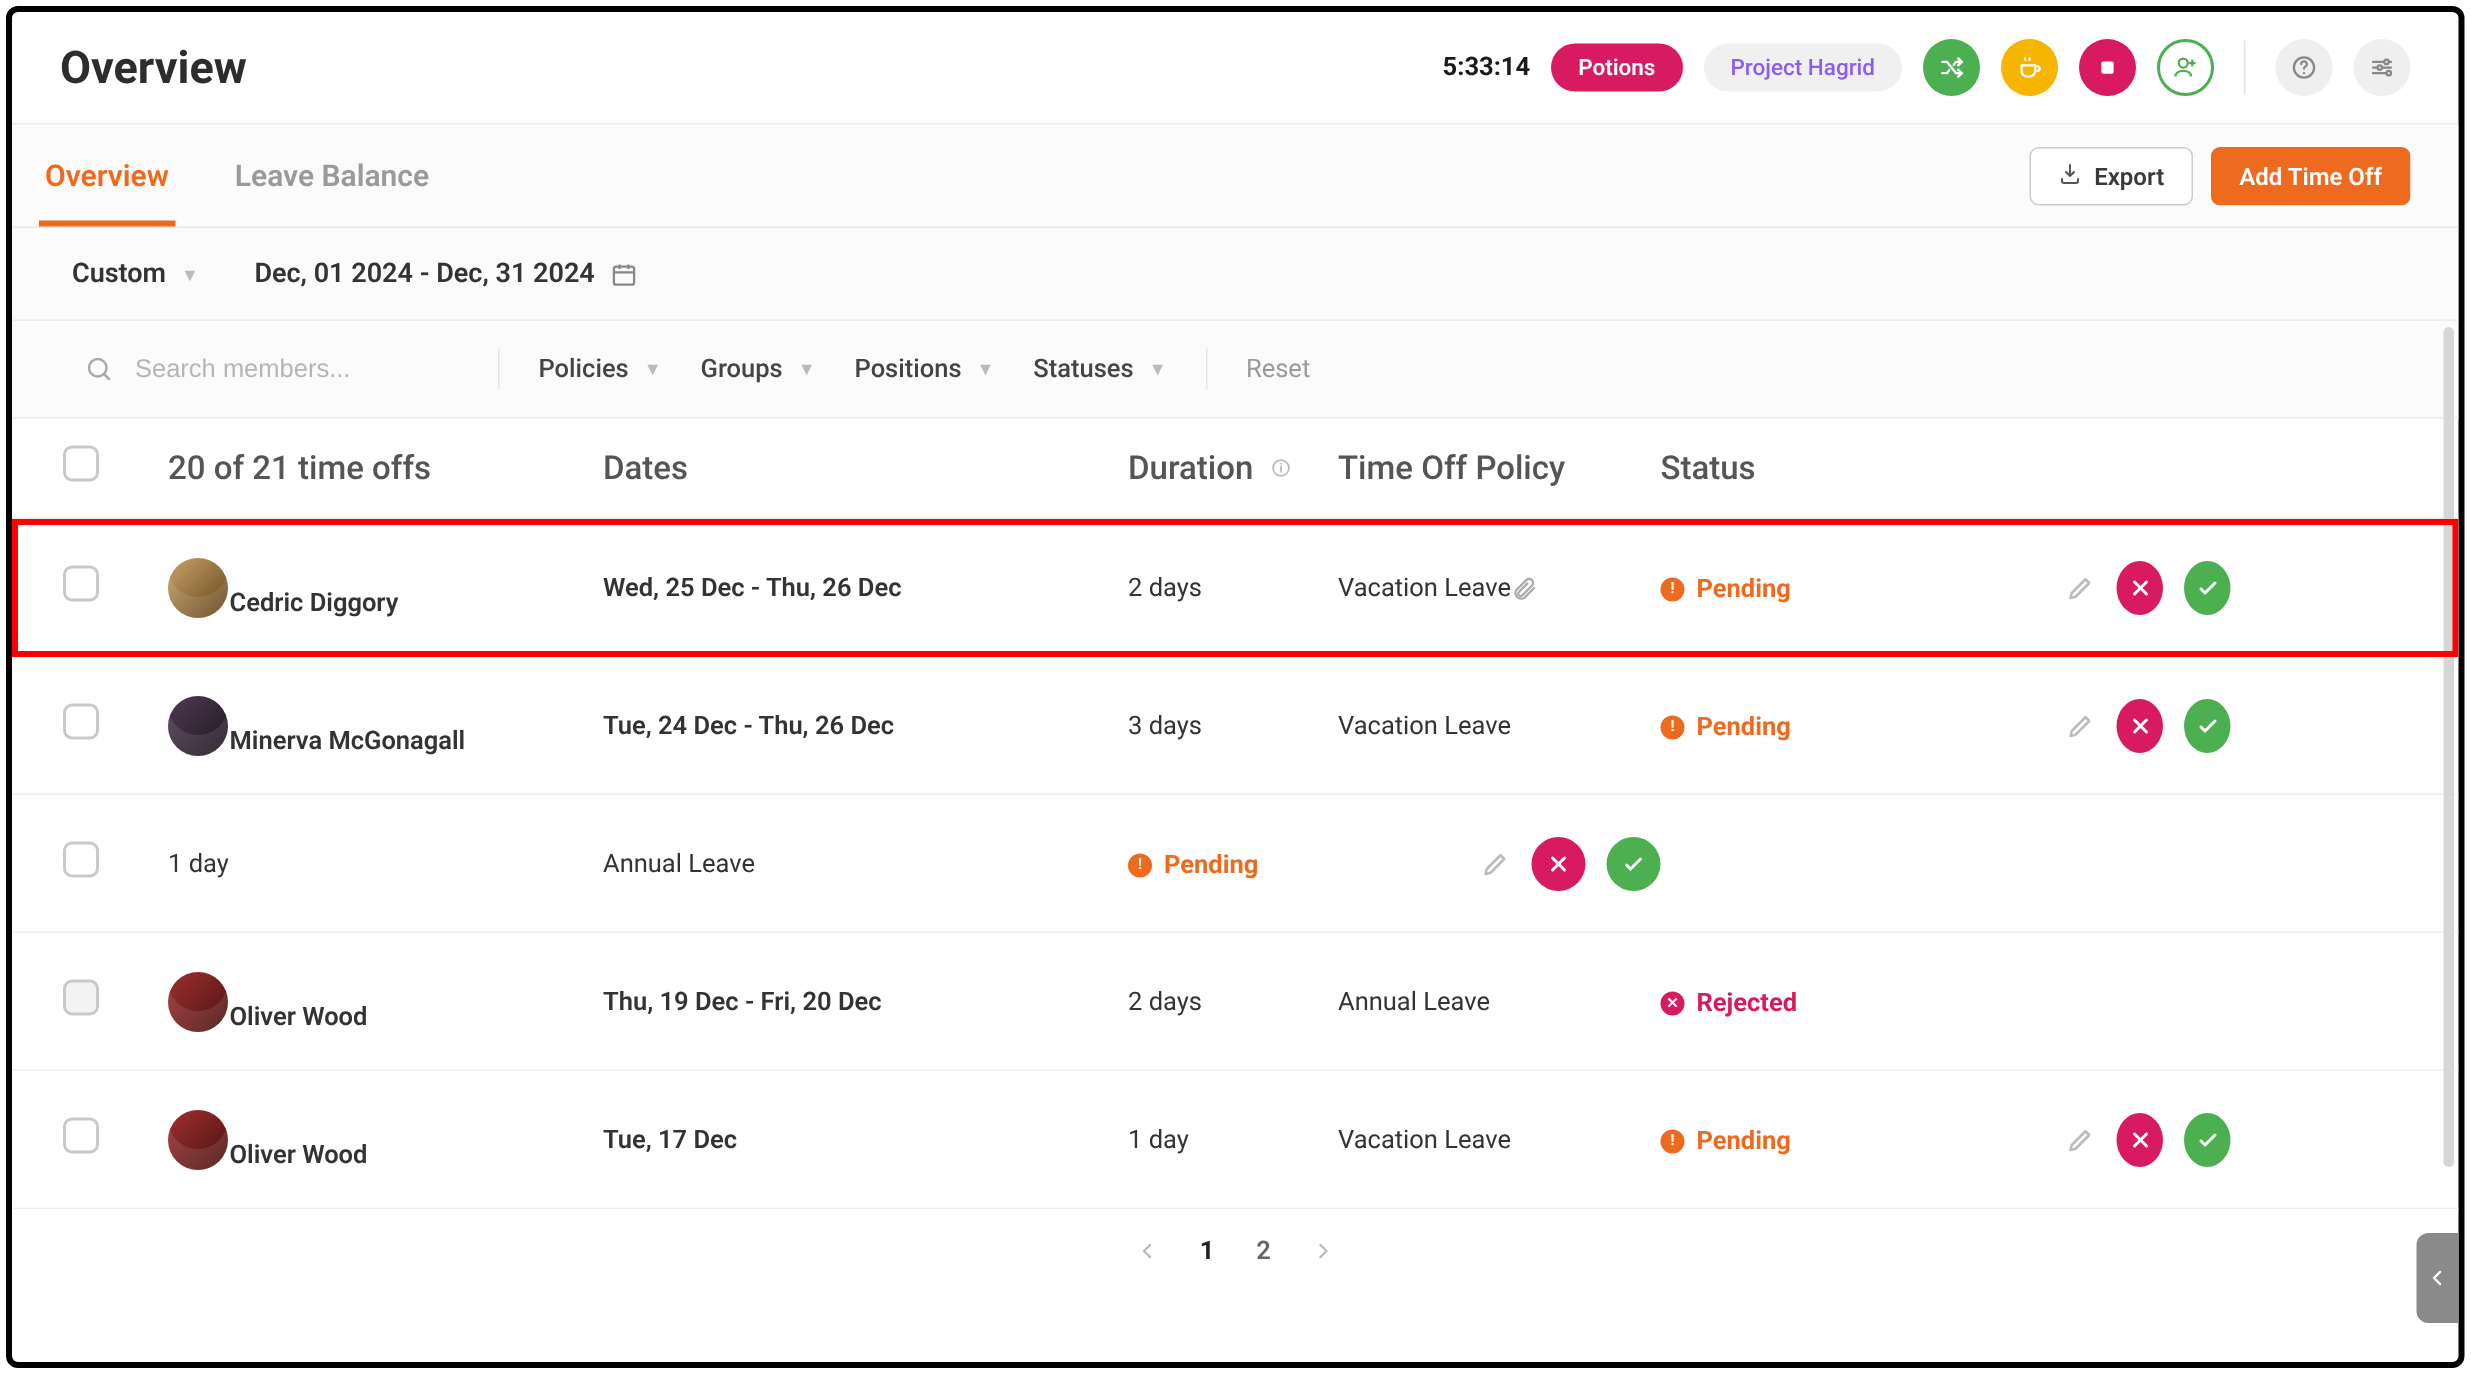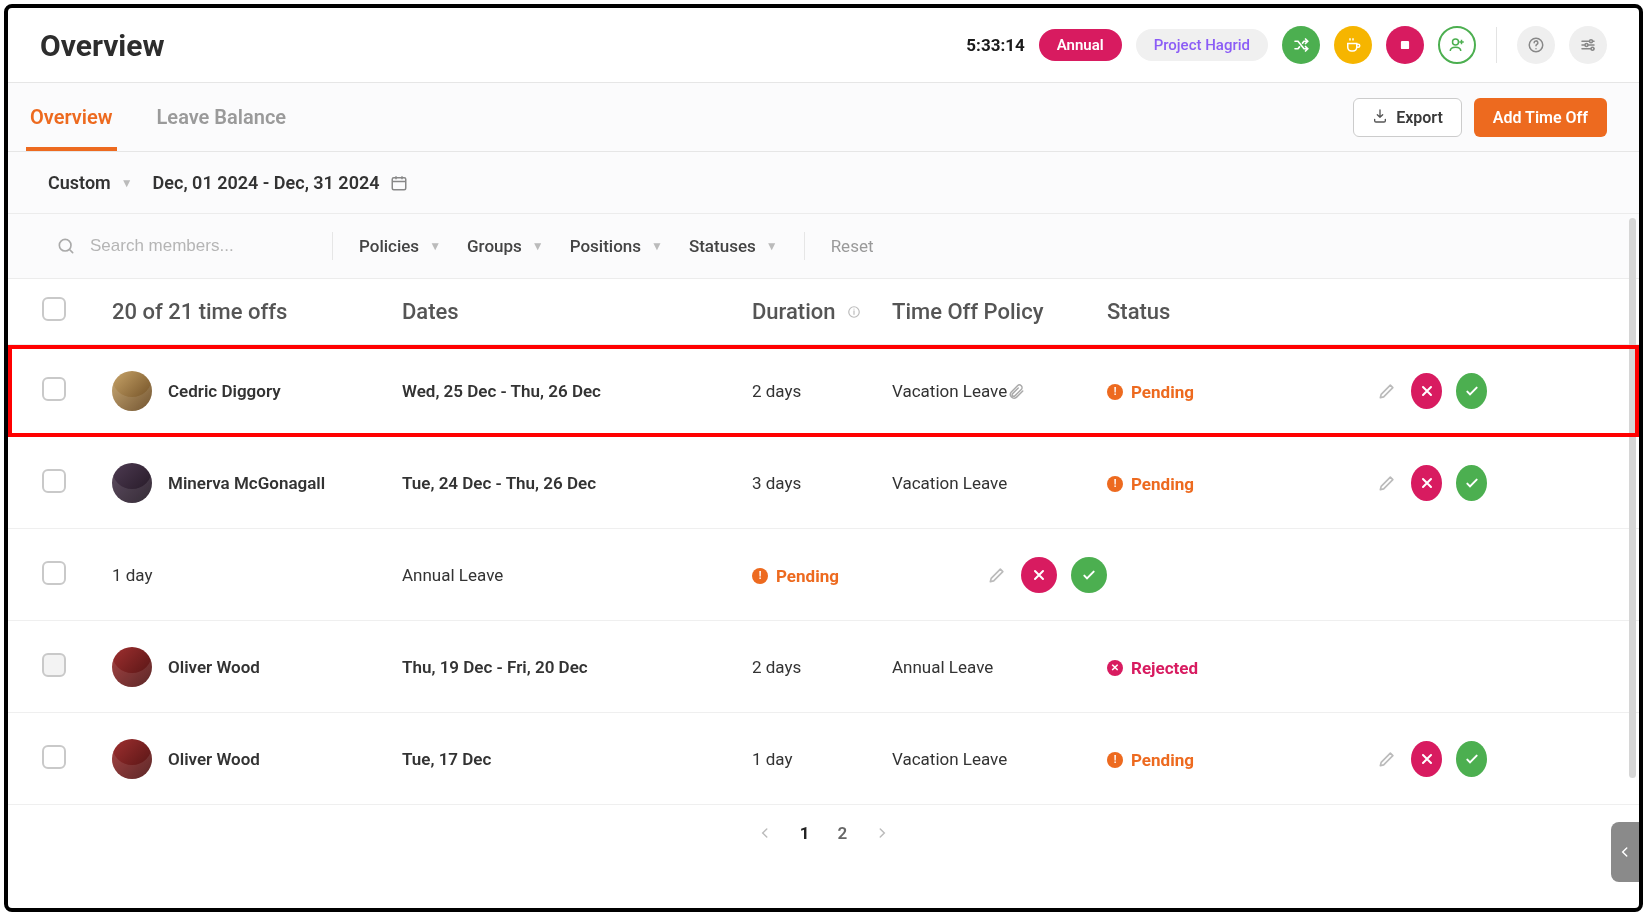--- a/index.html
+++ b/index.html
@@ -91,21 +91,21 @@
     border-radius: 6px;
     font-size: 16px;
     font-weight: 600;
     cursor: pointer;
     border: 1px solid transparent;
   }
   .btn-outline { background: #fff; border-color: #ccc; color: #3a3a3a;}
   .btn-orange  { background: #ed6a1f; color: #fff; }
   
   .daterange {
-    display: flex; align-items: center; gap: 20px;
+    display: flex; align-items: center; gap: 37px;
     padding: 20px 40px;
     background: #fbfbfc;
     border-bottom: 1px solid #ececec;
   }
   .drop {
     display: inline-flex; align-items: center; gap: 10px;
     font-size: 18px; font-weight: 600; color: #333; cursor: pointer;
   }
   .caret { color: #bbb; font-size: 12px;}
   .cal-icon { color: #888; }
@@ -153,21 +153,21 @@
     font-size: 17px;
     color: #333;
     border-bottom: 1px solid #efefef;
     position: relative;
   }
   .row.highlight {
     outline: 4px solid #ff0000;
     outline-offset: -4px;
     z-index: 2;
   }
-  .member { display: flex; align-items: center; gap: 16px; font-weight: 600;}
+  .member { display: flex; align-items: flex-end; gap: 1px; font-weight: 600;}
   .avatar {
     width: 40px; height: 40px; border-radius: 50%;
     background: linear-gradient(135deg,#b08a5a,#6a4a2a);
     flex-shrink: 0;
     box-shadow: inset 0 -14px 0 0 rgba(255,255,255,0.1);
   }
   .dates { font-weight: 600; }
   .policy { display: flex; align-items: center; }
   .clip { color: #aaa; }
   .status { display: inline-flex; align-items: center; gap: 8px; font-weight: 700;}
@@ -216,21 +216,21 @@
 </style>
 </head>
 <body>
 
 <div class="frame">
 
   <div class="topbar">
     <div class="page-title">Overview</div>
     <div class="top-right">
       <span class="timer">5:33:14</span>
-      <span class="pill pill-red">Annual</span>
+      <span class="pill pill-red">Potions</span>
       <span class="pill pill-grey">Project Hagrid</span>
       <span class="circ circ-green">
         <svg width="18" height="18" viewBox="0 0 24 24">
             <path fill="none" stroke="#fff" stroke-width="2.2" stroke-linecap="round" d="M4 7h4l8 10h4M4 17h4l2-2.5M14 9.5l2-2.5h4M18 4l3 3-3 3M18 14l3 3-3 3"></path>
           </svg>
       </span>
       <span class="circ circ-yellow">
         <svg width="18" height="18" viewBox="0 0 24 24">
             <path fill="none" stroke="#fff" stroke-width="2" d="M5 10h12v5a5 5 0 0 1-5 5h-2a5 5 0 0 1-5-5zM17 11h2a2 2 0 0 1 0 4h-2M8 3v3M12 3v3"></path>
           </svg>

